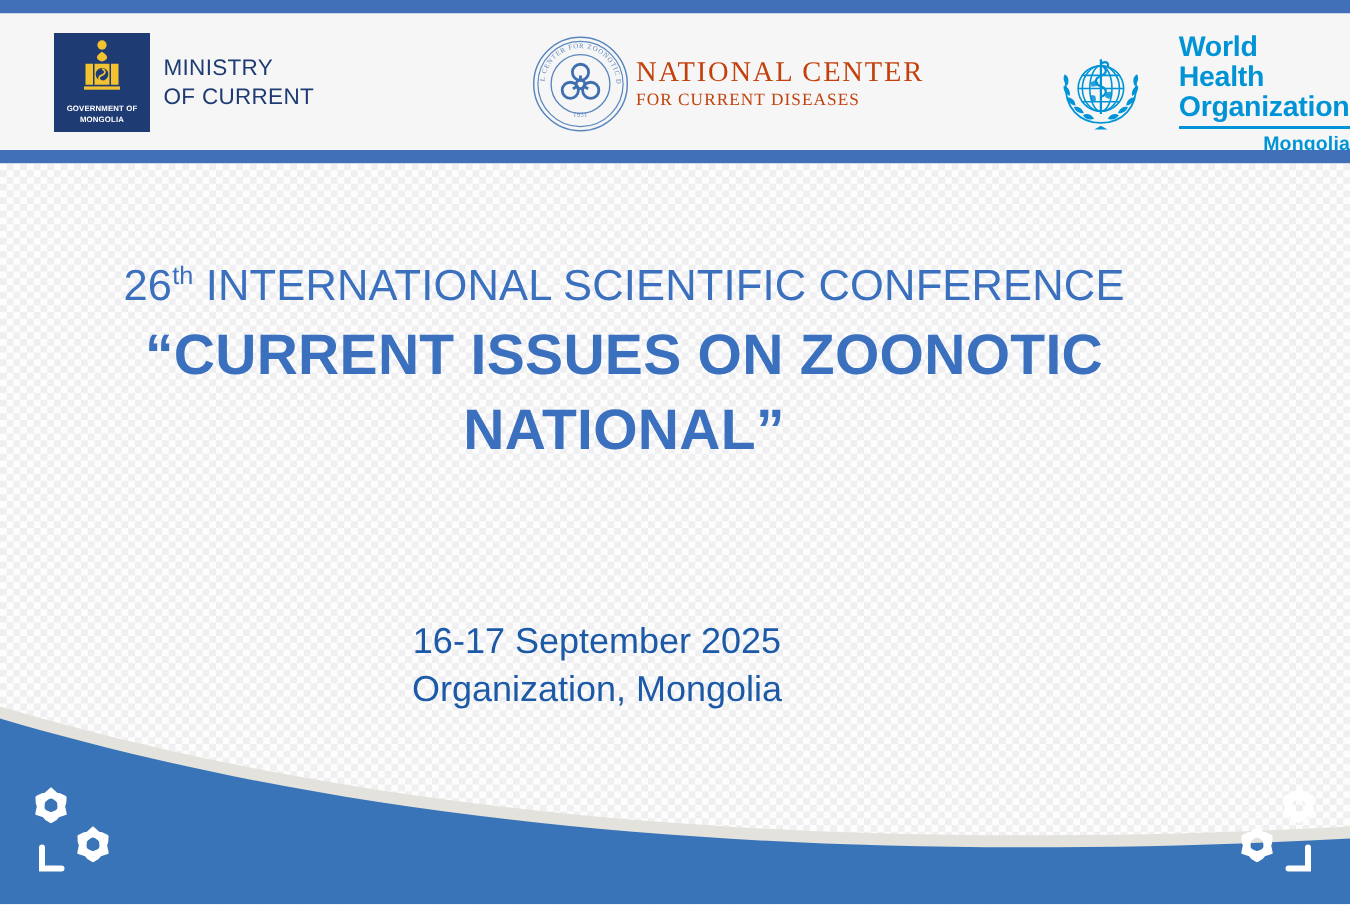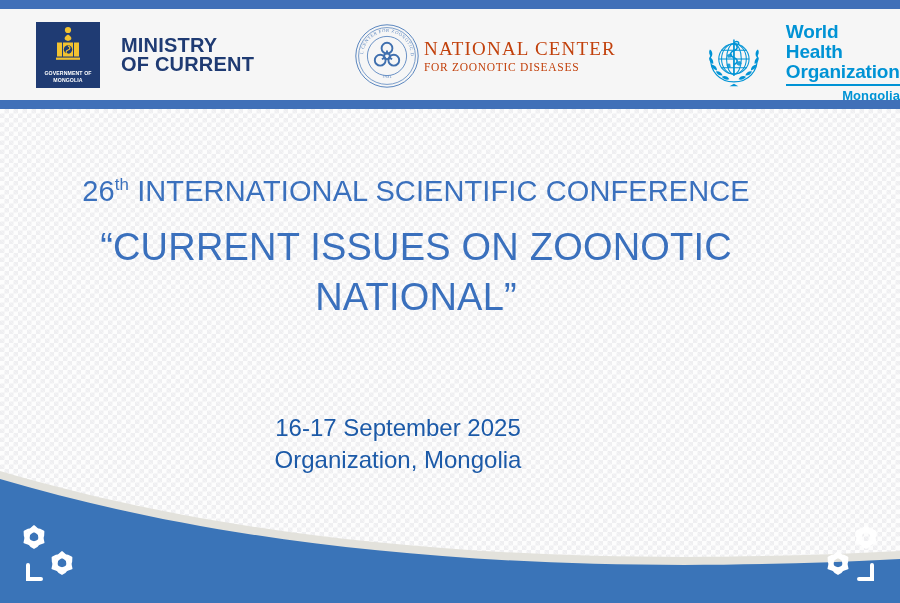--- a/index.html
+++ b/index.html
@@ -63,24 +63,24 @@
     color: #ffffff;
     font-size: 5.2px;
     font-weight: bold;
     line-height: 6.4px;
     text-align: center;
     letter-spacing: 0.1px;
     position: absolute;
     bottom: 5px; left: 0; right: 0;
   }
   .moh-name {
-    margin-left: 21px;
+    margin-left: 9px;
     color: #1f3b73;
-    font-size: 20px;
-    font-weight: bold;
+    font-size: 15px;
+    font-weight: normal;
     line-height: 19px;
     letter-spacing: 0.2px;
   }
 
   
   .logo-ncz {
     position: absolute;
     left: 354px; top: 23px;
     display: flex;
     align-items: center;
@@ -162,23 +162,23 @@
     white-space: nowrap;
   }
   .line-1 sup {
     font-size: 0.58em;
     vertical-align: super;
     line-height: 0;
   }
   .line-2 {
     color: #3a70bd;
     font-size: 38px;
-    font-weight: normal;
+    font-weight: bold;
     line-height: 50px;
-    margin-top: 14px;
+    margin-top: 4px;
     letter-spacing: 0.2px;
   }
 
   
   .details {
     position: absolute;
     left: 0; top: 412px;
     width: 796px;
     text-align: center;
     color: #1c5aa8;
@@ -254,21 +254,21 @@
       <g fill="none" stroke="#3f6fae" stroke-width="1.9">
         <circle cx="33" cy="25.2" r="5.4"></circle>
         <circle cx="26.2" cy="37.2" r="5.4"></circle>
         <circle cx="39.8" cy="37.2" r="5.4"></circle>
         <circle cx="33" cy="33.2" r="2.9"></circle>
         <path d="M33 30.6 L33 27.4 M30.7 34.6 L27.9 36.2 M35.3 34.6 L38.1 36.2"></path>
       </g>
     </svg>
     <div class="ncz-name">
       <span class="l1">NATIONAL CENTER</span>
-      <span class="l2">FOR ZOONOTIC DISEASES</span>
+      <span class="l2">FOR CURRENT DISEASES</span>
     </div>
   </div>
 
   <div class="logo-who">
     <svg class="who-emblem" viewBox="0 0 62 64">
       <g stroke="#0093d5" fill="none" stroke-width="1.05">
 
         <circle cx="31" cy="29" r="15.2"></circle>
         <ellipse cx="31" cy="29" rx="7.4" ry="15.2"></ellipse>
         <ellipse cx="31" cy="29" rx="12.4" ry="15.2"></ellipse>

